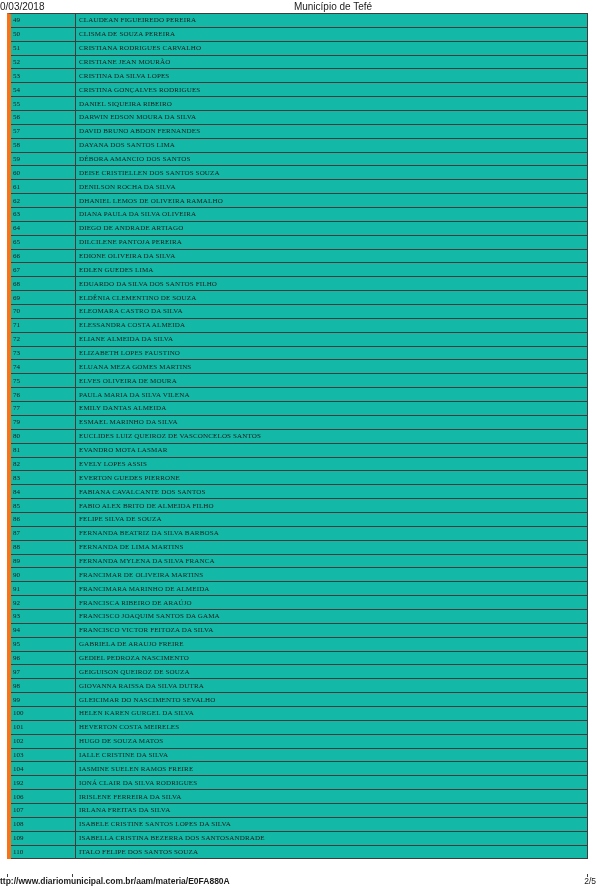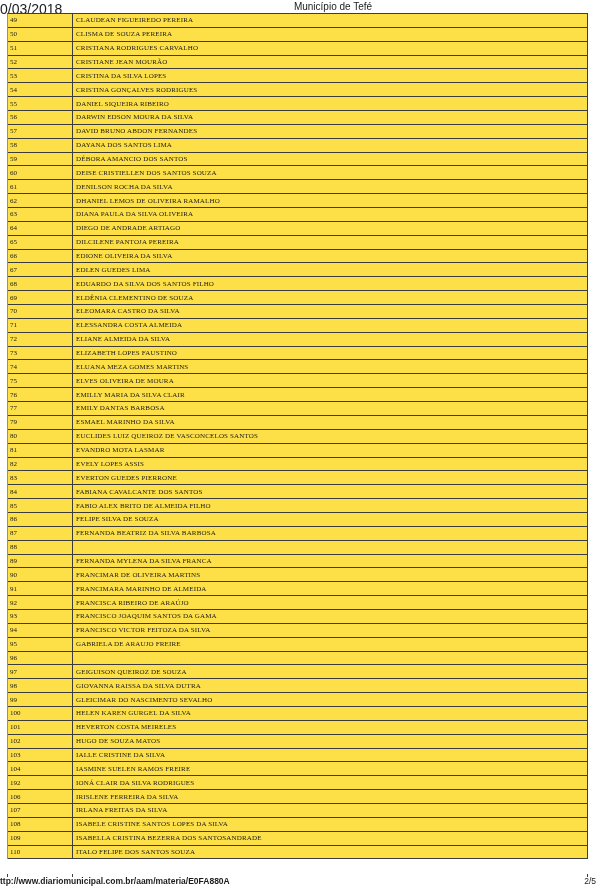--- a/index.html
+++ b/index.html
@@ -14,41 +14,41 @@
   }
   .page {
     position: absolute;
     top: 0; left: 0;
     width: 600px; height: 890px;
     background: #ffffff;
   }
   .doc-date {
     position: absolute;
     top: 1px; left: 0px;
-    font-size: 14px;
+    font-size: 10px;
     color: #1c1c1c;
     white-space: nowrap;
   }
   .doc-title {
     position: absolute;
     top: 1px; left: 333px;
     transform: translateX(-50%);
     font-size: 10px;
     color: #1c1c1c;
     white-space: nowrap;
   }
   .names-table {
     position: absolute;
     top: 13px; left: 7px;
     width: 581px;
     box-sizing: border-box;
     border-top: 1px solid #3c3c3c;
-    border-left: 1px solid #f97316;
+    border-left: 4px solid #f97316;
     border-right: 1px solid #3c3c3c;
-    background: #fde047;
+    background: #14b8a6;
   }
   .row {
     display: flex;
     height: 13.87px;
     box-sizing: border-box;
     border-bottom: 1px solid #3c3c3c;
   }
   .cell {
     font-family: "Liberation Serif", serif;
     font-size: 7px;
@@ -211,25 +211,25 @@
       <div class="row">
         <div class="cell cell-num">74</div>
         <div class="cell cell-name">ELUANA MEZA GOMES MARTINS</div>
       </div>
       <div class="row">
         <div class="cell cell-num">75</div>
         <div class="cell cell-name">ELVES OLIVEIRA DE MOURA</div>
       </div>
       <div class="row">
         <div class="cell cell-num">76</div>
-        <div class="cell cell-name">EMILLY MARIA DA SILVA CLAIR</div>
+        <div class="cell cell-name">PAULA MARIA DA SILVA VILENA</div>
       </div>
       <div class="row">
         <div class="cell cell-num">77</div>
-        <div class="cell cell-name">EMILY DANTAS BARBOSA</div>
+        <div class="cell cell-name">EMILY DANTAS ALMEIDA</div>
       </div>
       <div class="row">
         <div class="cell cell-num">79</div>
         <div class="cell cell-name">ESMAEL MARINHO DA SILVA</div>
       </div>
       <div class="row">
         <div class="cell cell-num">80</div>
         <div class="cell cell-name">EUCLIDES LUIZ QUEIROZ DE VASCONCELOS SANTOS</div>
       </div>
       <div class="row">
@@ -255,20 +255,21 @@
       <div class="row">
         <div class="cell cell-num">86</div>
         <div class="cell cell-name">FELIPE SILVA DE SOUZA</div>
       </div>
       <div class="row">
         <div class="cell cell-num">87</div>
         <div class="cell cell-name">FERNANDA BEATRIZ DA SILVA BARBOSA</div>
       </div>
       <div class="row">
         <div class="cell cell-num">88</div>
+        <div class="cell cell-name">FERNANDA DE LIMA MARTINS</div>
       </div>
       <div class="row">
         <div class="cell cell-num">89</div>
         <div class="cell cell-name">FERNANDA MYLENA DA SILVA FRANCA</div>
       </div>
       <div class="row">
         <div class="cell cell-num">90</div>
         <div class="cell cell-name">FRANCIMAR DE OLIVEIRA MARTINS</div>
       </div>
       <div class="row">
@@ -286,20 +287,21 @@
       <div class="row">
         <div class="cell cell-num">94</div>
         <div class="cell cell-name">FRANCISCO VICTOR FEITOZA DA SILVA</div>
       </div>
       <div class="row">
         <div class="cell cell-num">95</div>
         <div class="cell cell-name">GABRIELA DE ARAUJO FREIRE</div>
       </div>
       <div class="row">
         <div class="cell cell-num">96</div>
+        <div class="cell cell-name">GEDIEL PEDROZA NASCIMENTO</div>
       </div>
       <div class="row">
         <div class="cell cell-num">97</div>
         <div class="cell cell-name">GEIGUISON QUEIROZ DE SOUZA</div>
       </div>
       <div class="row">
         <div class="cell cell-num">98</div>
         <div class="cell cell-name">GIOVANNA RAISSA DA SILVA DUTRA</div>
       </div>
       <div class="row">

